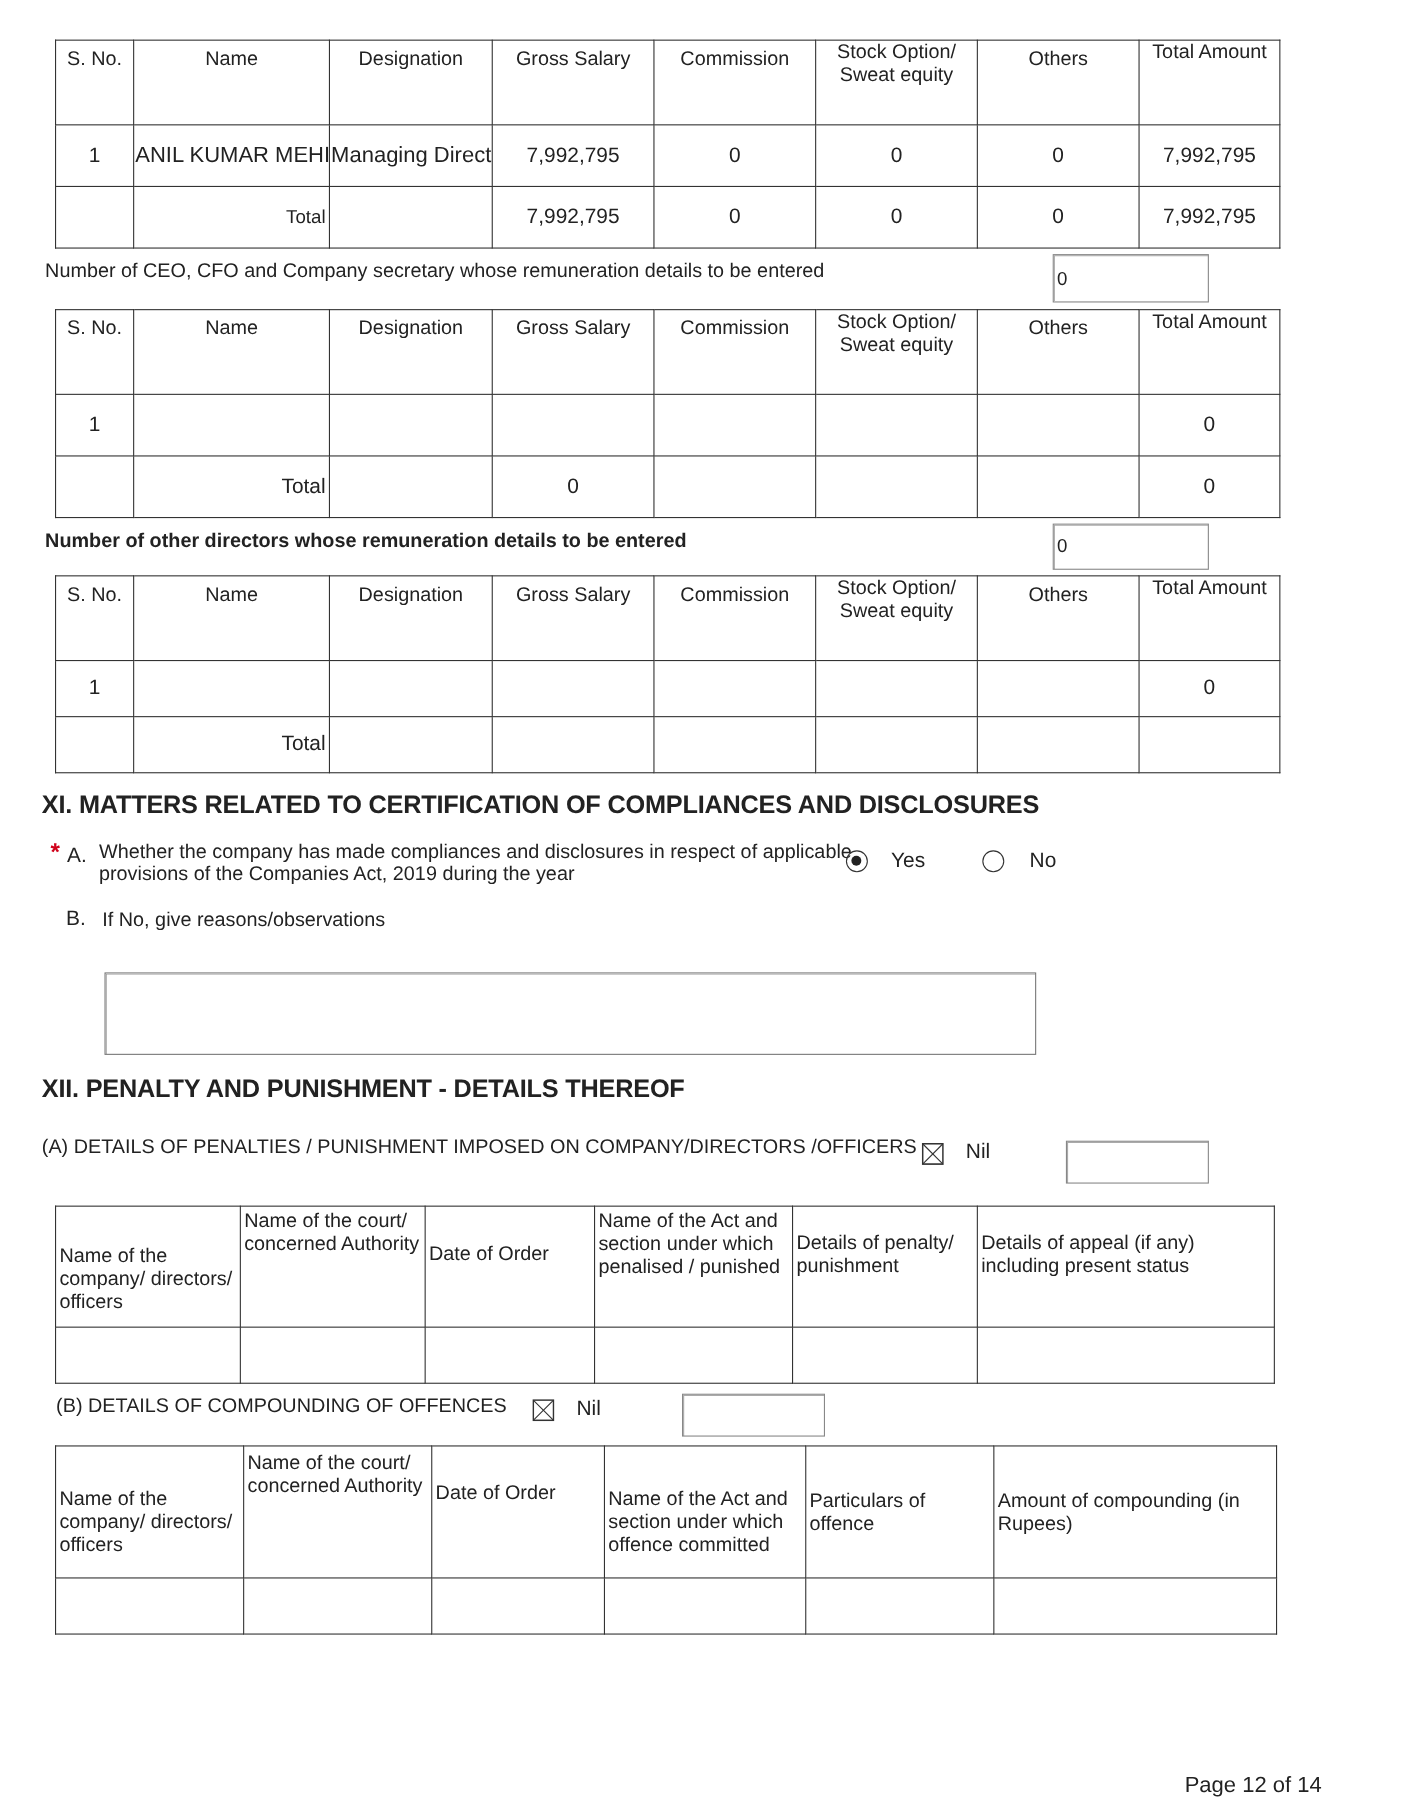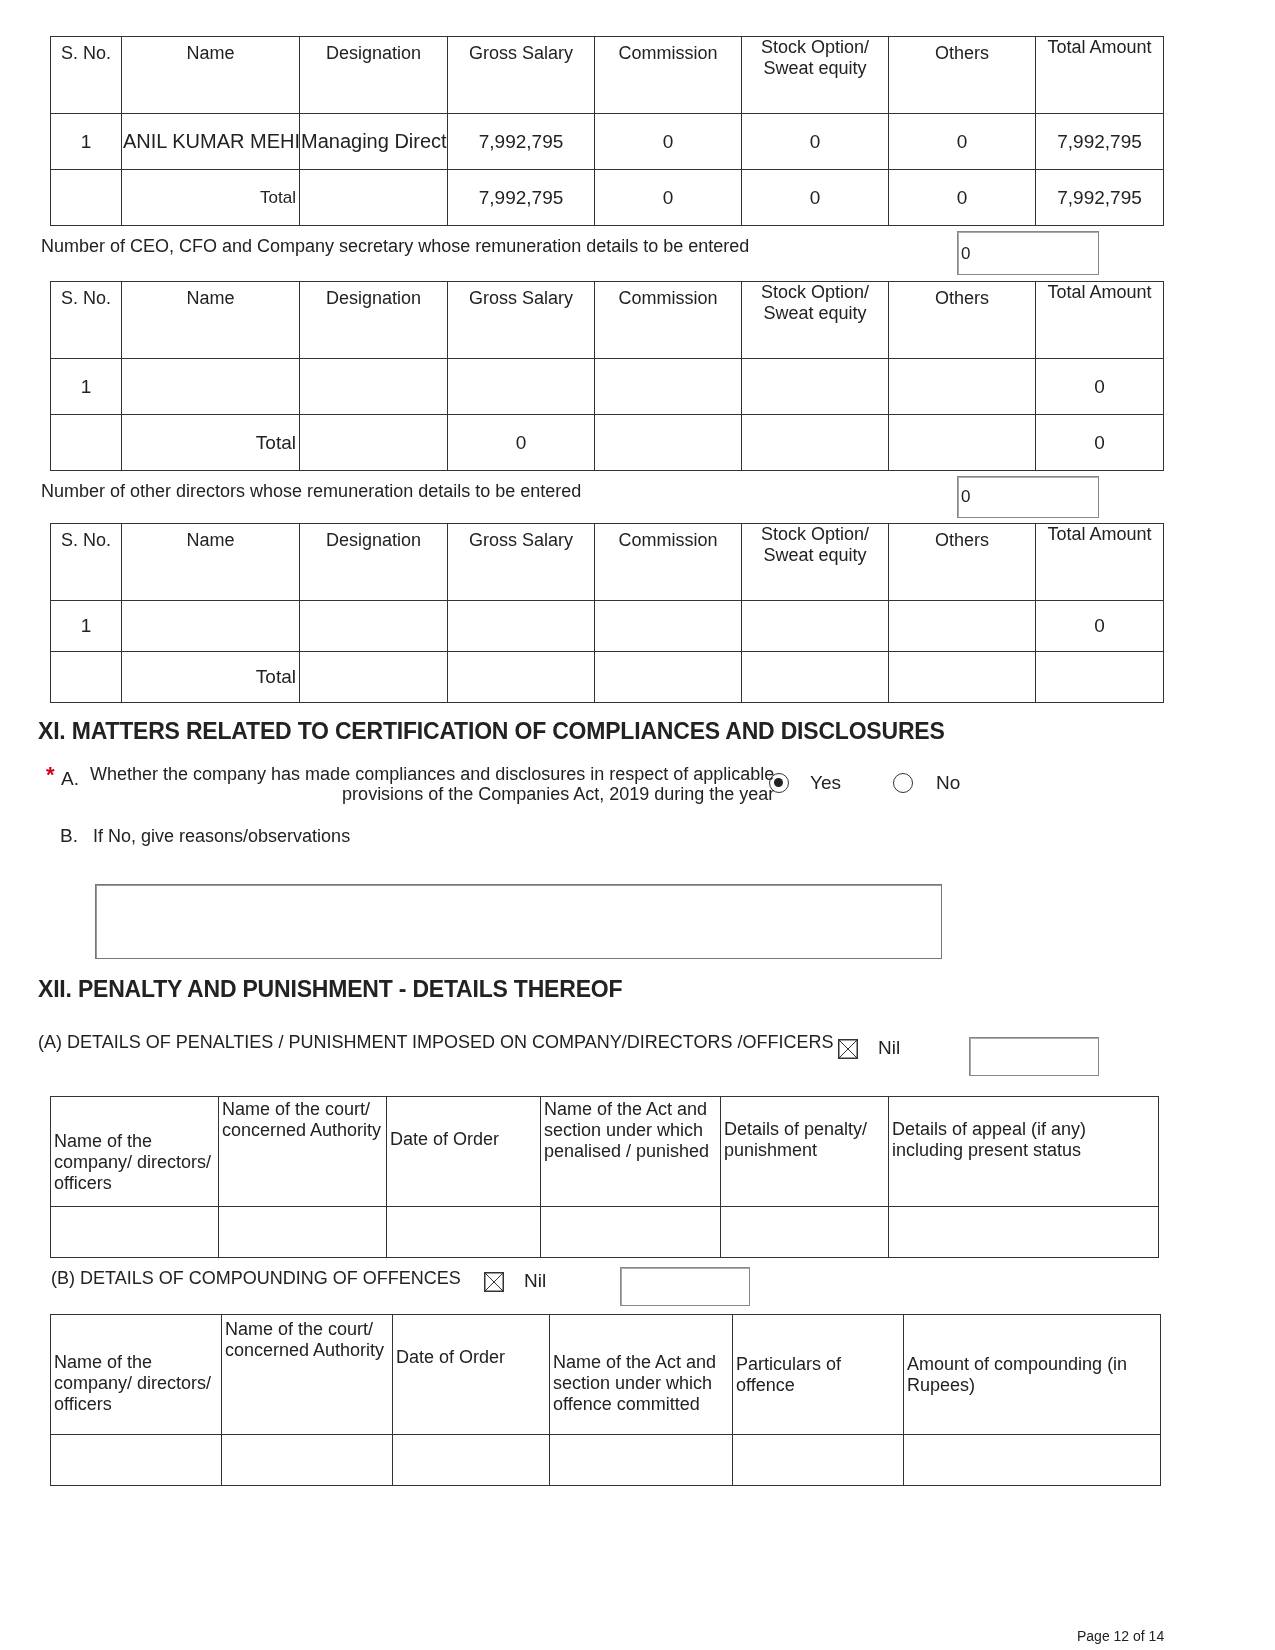--- a/index.html
+++ b/index.html
@@ -6,21 +6,21 @@
   body { width: 1275px; height: 1650px; position: relative; overflow: hidden;
          font-family: "Liberation Sans", sans-serif; color: #222; font-size: 18px; }
   .abs { position: absolute; }
   table.grid { position: absolute; border-collapse: collapse; table-layout: fixed; }
   table.grid td { border: 1.5px solid #333; padding: 0 3px; vertical-align: middle; overflow: hidden; white-space: nowrap; font-size: 19px; }
   table.rem td.hd { text-align: center; vertical-align: top; padding-top: 6px; line-height: 21px; white-space: normal; font-size: 18px; }
   table.rem td.c { text-align: center; }
   table.rem td.l { text-align: right; }
   .numbox { position: absolute; border: 1.5px solid #888; box-shadow: inset 1px 1px 0 #aaa; background: #fff;
             font-size: 17px; padding: 2px 3px; box-sizing: border-box; }
-  .label { position: absolute; font-size: 18px; white-space: nowrap; text-align: right; }
+  .label { position: absolute; font-size: 18px; white-space: nowrap; }
   .heading { position: absolute; font-weight: bold; font-size: 23px; white-space: nowrap; letter-spacing: -0.2px; }
   .radio { position: absolute; width: 20px; height: 20px; border: 1.5px solid #333; border-radius: 50%; box-sizing: border-box; }
   .radio .dot { position: absolute; left: 4px; top: 4px; width: 9px; height: 9px; border-radius: 50%; background: #222; }
   .xbox { position: absolute; width: 20px; height: 20px; }
   table.pen td { white-space: normal; vertical-align: middle; line-height: 21px; font-size: 18px; }
   .textarea { position: absolute; border: 1.5px solid #777; box-shadow: inset 1px 1px 0 #999; background:#fff; }
 </style>
 </head>
 <body>
 
@@ -110,21 +110,21 @@
     <td class="l"></td>
     <td class="c">0</td>
     <td class="c"></td>
     <td class="c"></td>
     <td class="c"></td>
     <td class="c">0</td>
   </tr>
 </tbody>
   </table>
 
-<div class="label" style="left:41px; top:481px;">Number of other directors whose remuneration details to be entered</div>
+<div class="label" style="left:41px; top:481px;font-weight:bold;">Number of other directors whose remuneration details to be entered</div>
 <div class="numbox" style="left:957px; top:476px; width:142px; height:42px; padding-top:10px;">0</div>
 
 <table class="grid rem" style="left:50px; top:523px; width:1113px;">
   <colgroup>
       <col style="width:71px">
       <col style="width:178px">
       <col style="width:148px">
       <col style="width:147px">
       <col style="width:147px">
       <col style="width:147px">
@@ -256,13 +256,13 @@
     <td></td>
     <td></td>
     <td></td>
     <td></td>
     <td></td>
     <td></td>
   </tr>
 </tbody>
   </table>
 
-<div class="label" style="left:1077px; top:1612px; font-size:14px;margin-top:16px;">Page 12 of 14</div>
+<div class="label" style="left:1077px; top:1612px; font-size:20px;">Page 12 of 14</div>
 
 </body></html>

